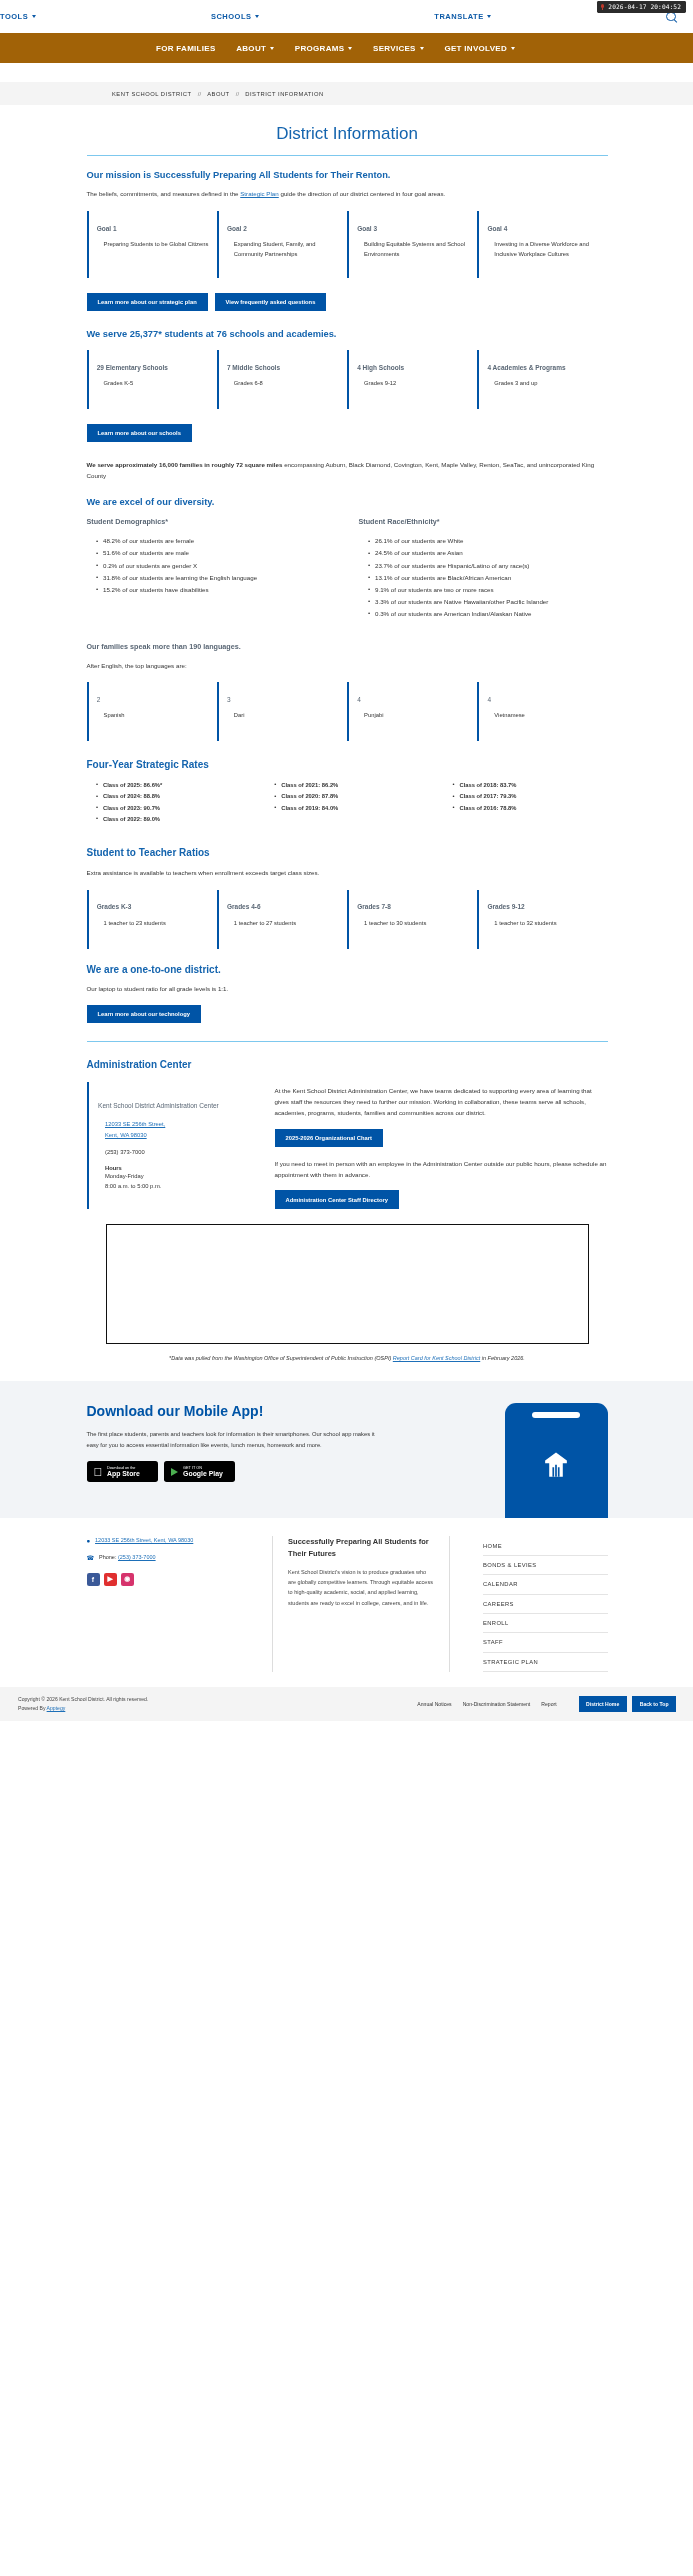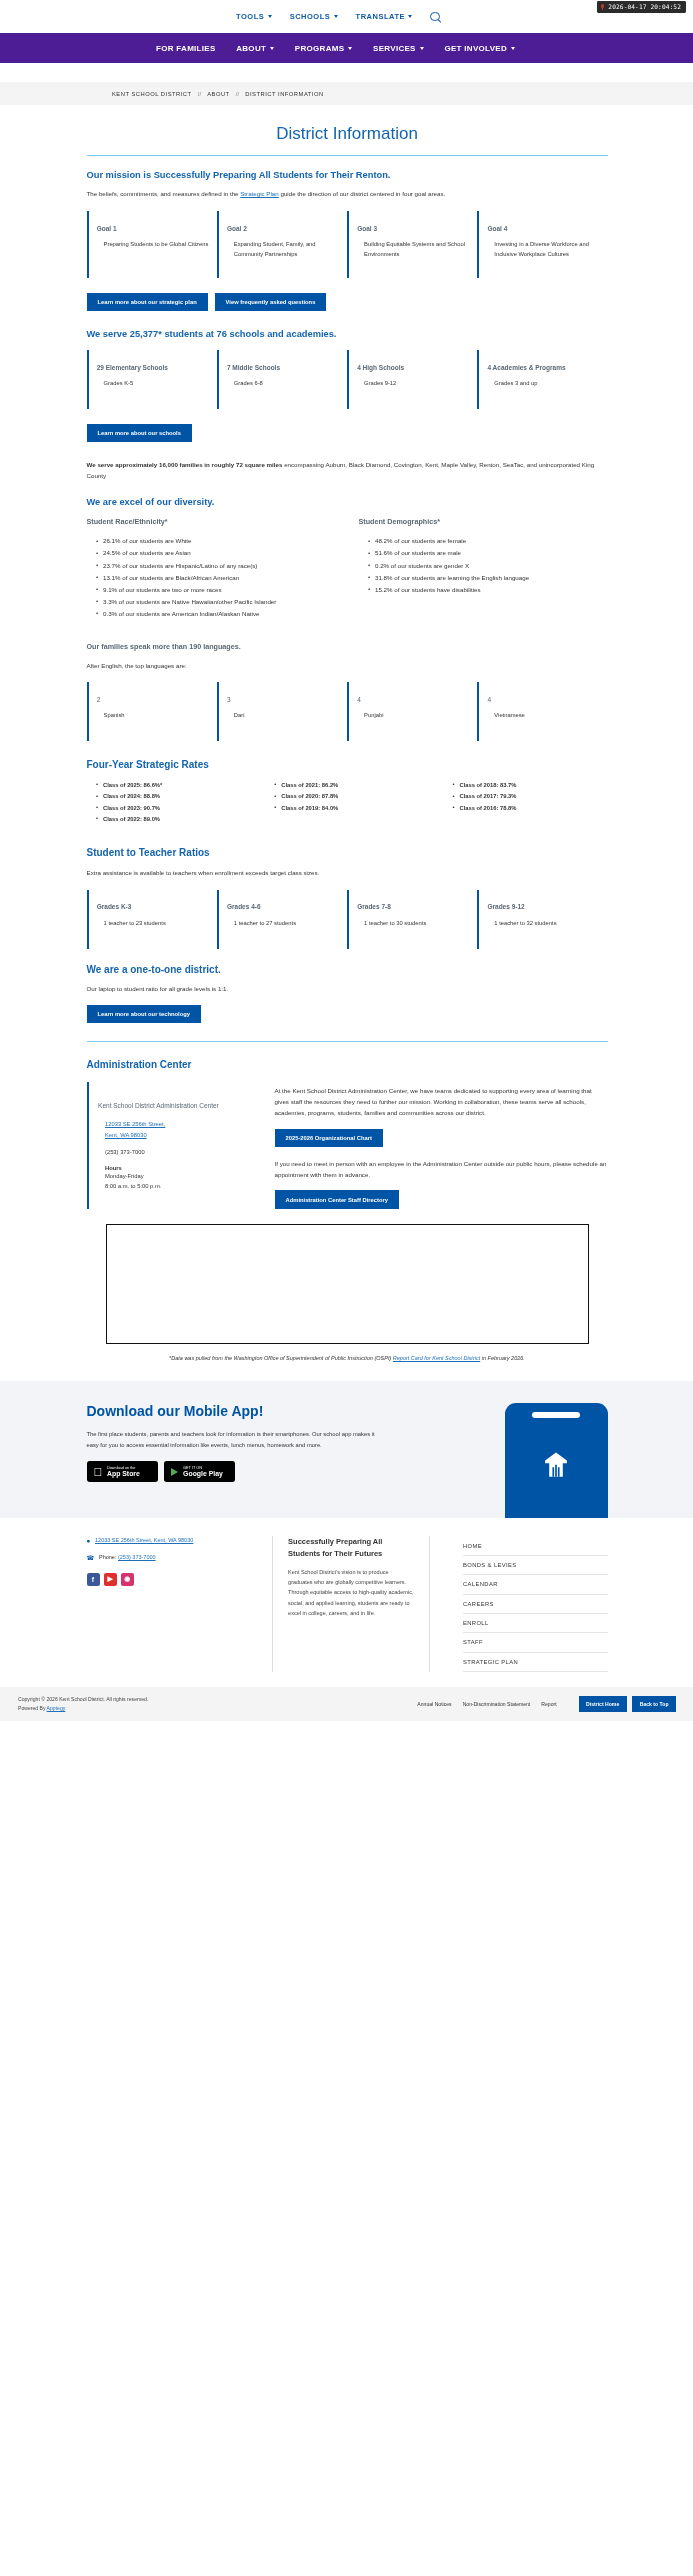--- a/index.html
+++ b/index.html
@@ -35,41 +35,41 @@
   }
   .ts-badge .mic::after {
     content:""; position:absolute; left:2.1px; top:4.1px; width:0.7px; height:2.7px; background:#c0392b;
   }
 
   
   .utility {
     height: 33px;
     display: flex;
     align-items: center;
-    justify-content: center;
+    justify-content: space-between;
     padding-right: 18px;
     gap: 18px;
     background: #fff;
   }
   .util-item {
     font-size: 7.5px;
     font-weight: 700;
     letter-spacing: 0.5px;
     color: #0d5aa7;
     text-transform: uppercase;
     display: flex; align-items: center; gap: 3.4px;
     cursor: pointer;
   }
   .caret { display:inline-block; width:0;height:0;border-left:2.7px solid transparent;border-right:2.7px solid transparent;border-top:3.4px solid #0d5aa7; }
   .search-ic { width: 9.6px; height: 9.6px; border: 1.1px solid #0d5aa7; border-radius: 50%; position: relative; }
   .search-ic::after { content:""; position:absolute; width:1.1px;height:4.1px;background:#0d5aa7;right:-1.4px;bottom:-2.7px;transform:rotate(-45deg); }
 
   
   .mainnav {
-    background: #4c1d95;
+    background: #a16207;
     height: 30px;
     display: flex;
     align-items: center;
     padding-left: 156px;
     gap: 20.6px;
   }
   .nav-item {
     color:#fff; font-size: 8px; font-weight:700; letter-spacing:0.3px;
     text-transform: uppercase; display:flex; align-items:center; gap:4.1px; cursor:pointer;
   }
@@ -171,21 +171,21 @@
     width: 103px; height: 115px; background:#0054a6; border-radius: 11px 11px 0 0;
     margin-left:auto; position:relative; padding-top: 8.2px;
   }
   .phone-notch { width: 48px;height:6.2px;background:#fff;border-radius:3.4px;margin: 0 auto; }
   .phone-logo { margin-top: 29px; text-align:center; }
 
   
   .footer { background:#fff; padding: 18px 0 0 0; }
   .footer-inner { width: 521px; margin:0 auto; display:flex; gap: 20.6px; padding-bottom: 15px; }
   .fcol-1 { width: 165px; }
-  .fcol-2 { width: 158px; border-left: 0.7px solid #ddd; border-right:0.7px solid #ddd; padding: 0 15px; }
+  .fcol-2 { width: 178px; border-left: 0.7px solid #ddd; border-right:0.7px solid #ddd; padding: 0 15px; }
   .fcol-3 { flex:1; padding-left: 12.3px; }
   .f-line { font-size: 5.5px; color:#333; display:flex; align-items:flex-start; gap:4.8px; margin-bottom: 6.9px; line-height:1.6; }
   .f-line a { color:#1d6fb8; text-decoration:underline; }
   .pin-ic, .ph-ic { color:#0054a6; font-size: 6.2px; }
   .socials { display:flex; gap: 4.1px; margin-top: 9.6px; }
   .soc { width: 13px;height:13px;border-radius:2.1px;display:flex;align-items:center;justify-content:center;color:#fff;font-size:6.9px;font-weight:700; cursor:pointer;}
   .soc.fb { background:#3b5998; }
   .soc.yt { background:#e02f2f; }
   .soc.ig { background:#d6336c; }
   .fcol-2 h3 { font-size: 7.5px; font-weight:700; color:#333; line-height:1.5; margin-bottom: 8.2px; }
@@ -313,39 +313,39 @@
     <button class="btn">Learn more about our schools</button>
   </div>
 
   <p class="body">
     <b>We serve approximately 16,000 families in roughly 72 square miles</b><span> encompassing Auburn, Black Diamond, Covington, Kent, Maple Valley, Renton, SeaTac, and unincorporated King County</span>
   </p>
 
   <h2 class="sec" style="margin-top:15px">We are excel of our diversity.</h2>
   <div class="twocol">
     <div>
+      <h3 class="sub">Student Demographics*</h3>
+      <ul class="bul">
+        <li>48.2% of our students are female</li>
+        <li>51.6% of our students are male</li>
+        <li>0.2% of our students are gender X</li>
+        <li>31.8% of our students are learning the English language</li>
+        <li>15.2% of our students have disabilities</li>
+      </ul>
+    </div>
+    <div>
       <h3 class="sub">Student Race/Ethnicity*</h3>
       <ul class="bul">
         <li>26.1% of our students are White</li>
         <li>24.5% of our students are Asian</li>
         <li>23.7% of our students are Hispanic/Latino of any race(s)</li>
         <li>13.1% of our students are Black/African American</li>
         <li>9.1% of our students are two or more races</li>
         <li>3.3% of our students are Native Hawaiian/other Pacific Islander</li>
         <li>0.3% of our students are American Indian/Alaskan Native</li>
-      </ul>
-    </div>
-    <div>
-      <h3 class="sub">Student Demographics*</h3>
-      <ul class="bul">
-        <li>48.2% of our students are female</li>
-        <li>51.6% of our students are male</li>
-        <li>0.2% of our students are gender X</li>
-        <li>31.8% of our students are learning the English language</li>
-        <li>15.2% of our students have disabilities</li>
       </ul>
     </div>
   </div>
 
   <h3 class="sub" style="margin-top:22px">Our families speak more than 190 languages.</h3>
   <p class="body">After English, the top languages are:</p>
   <div class="cards">
     <div class="card">
       <div class="card-title" style="font-weight:400">2</div>
       <div class="card-body">Spanish</div>

